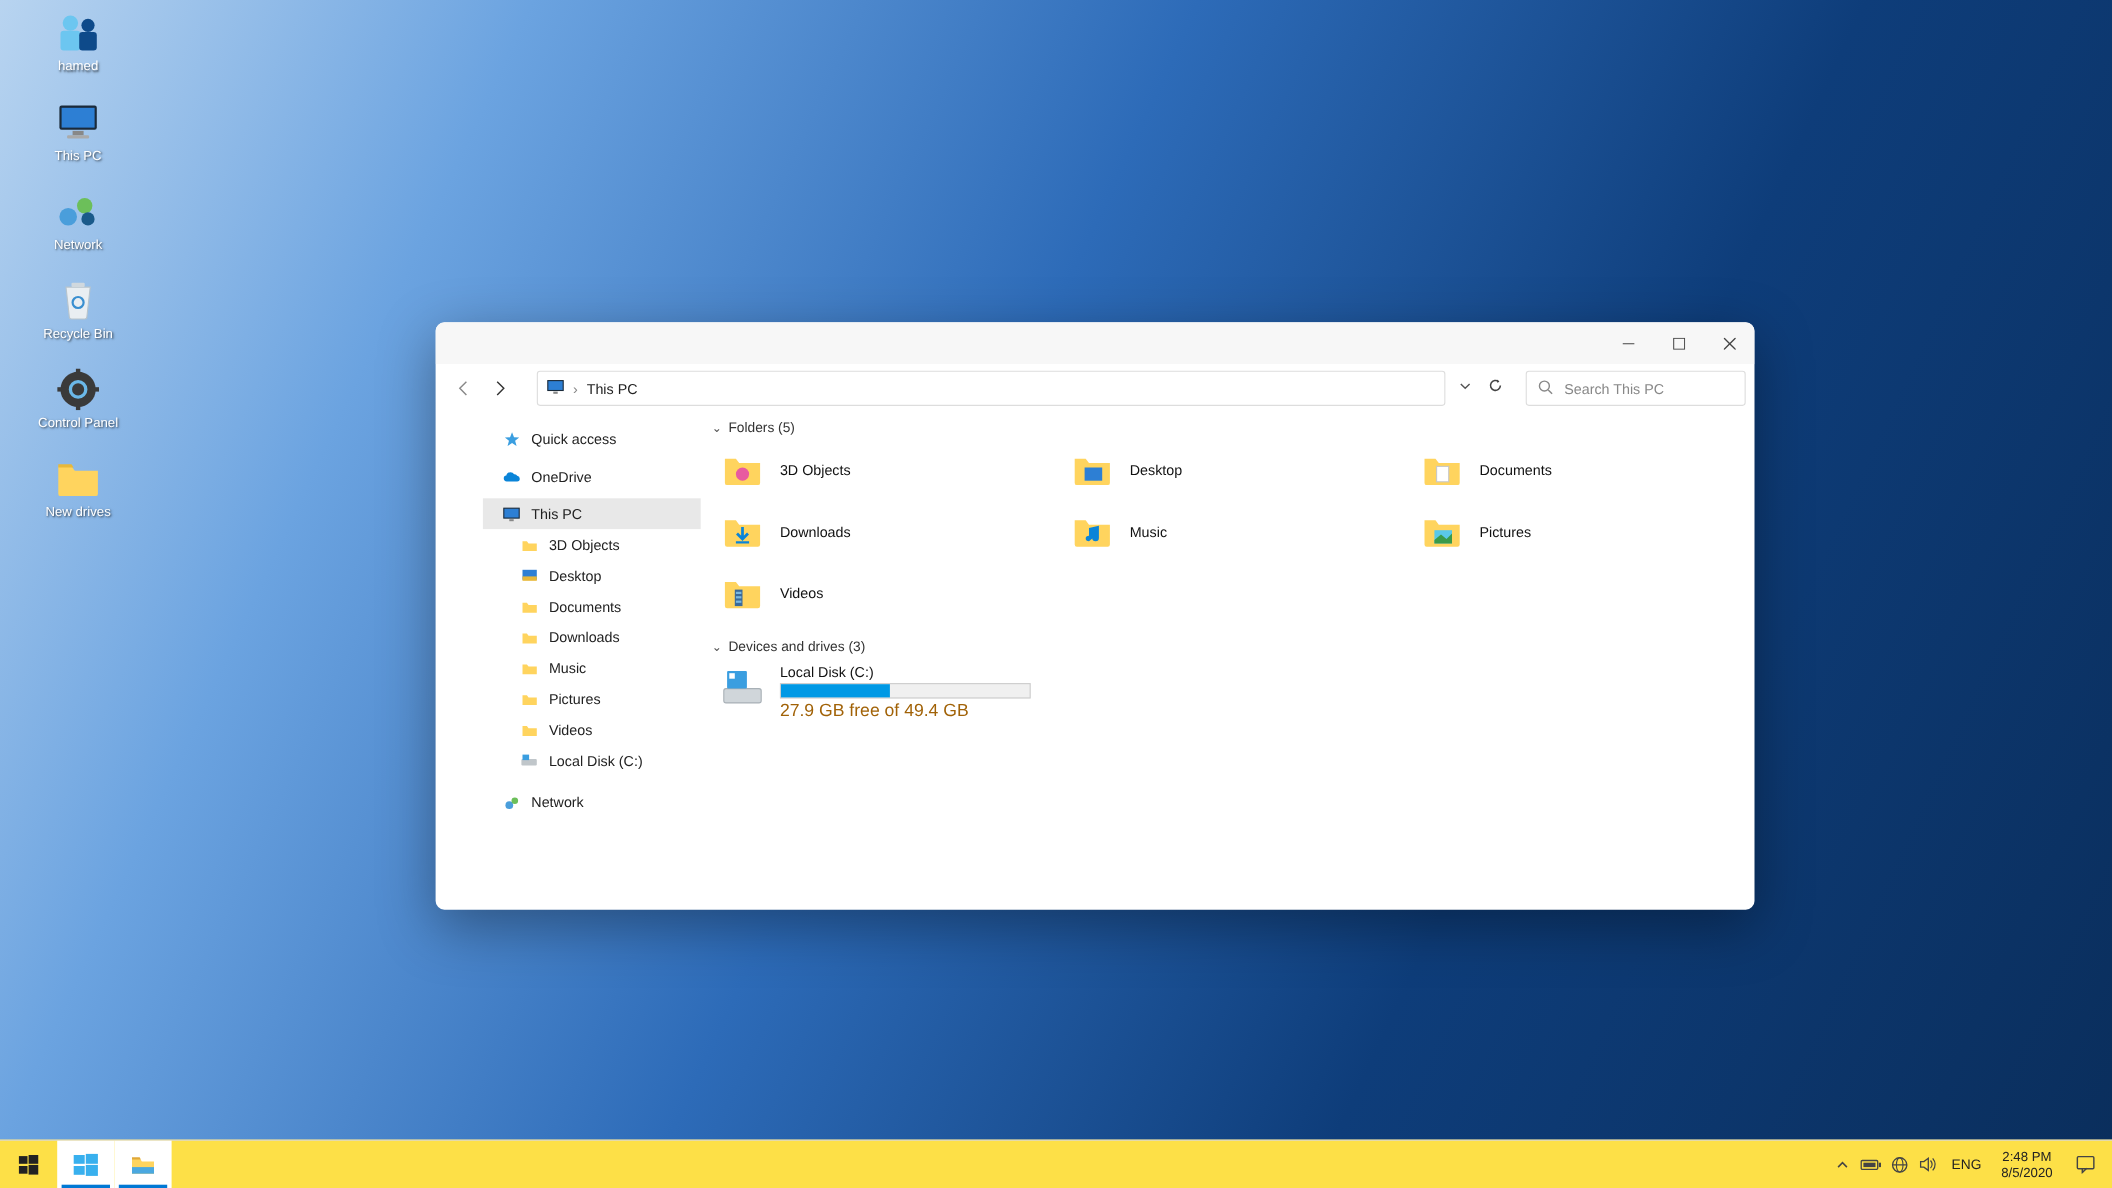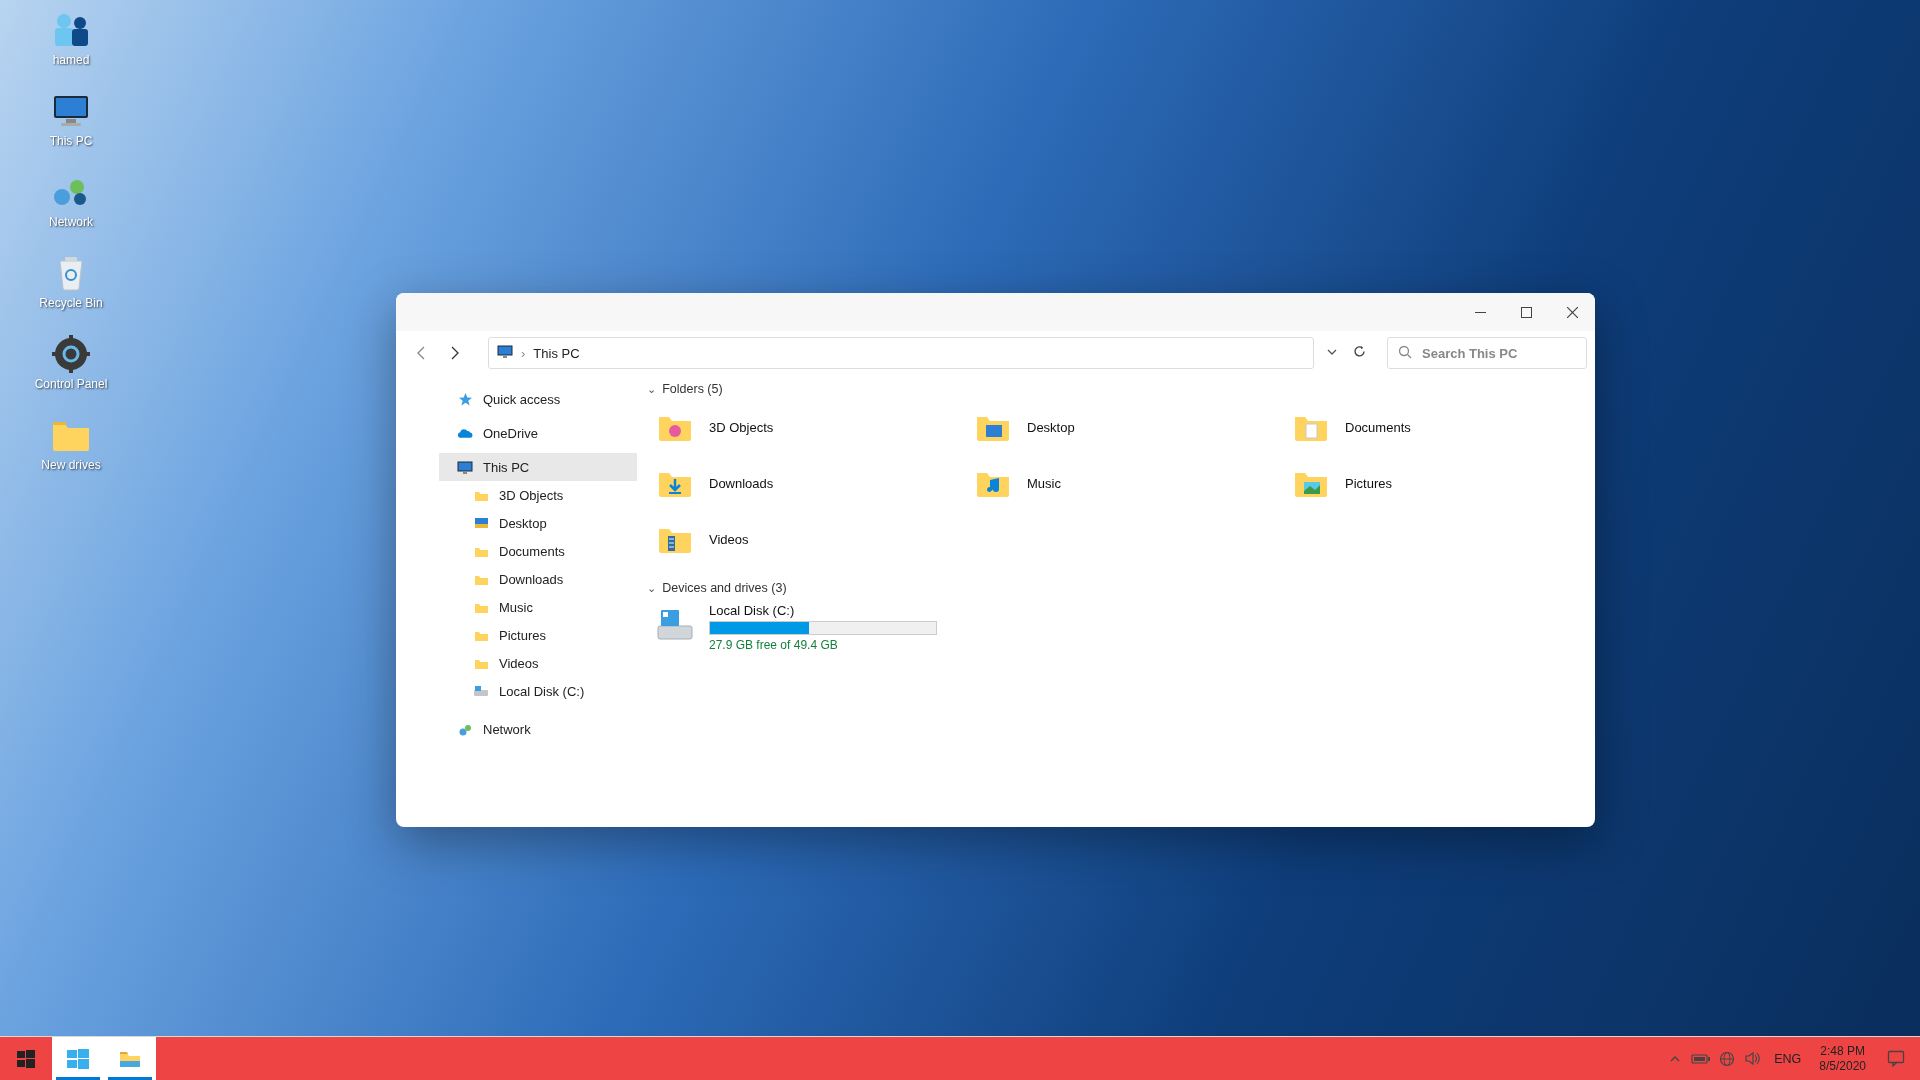--- a/index.html
+++ b/index.html
@@ -23,21 +23,21 @@
 }
 .fe-titlebar { height: 38px; background: #f7f7f7; display: flex; justify-content: flex-end; align-items: center; }
 .fe-titlebtn { width: 46px; height: 38px; display: flex; align-items: center; justify-content: center; cursor: pointer; color: #444; }
 
 .fe-addrbar { height: 44px; display: flex; align-items: center; padding: 0 8px 0 12px; gap: 4px; }
 .fe-navbtn { width: 28px; height: 28px; display: flex; align-items: center; justify-content: center; color: #888; cursor: pointer; }
 .fe-navbtn.fwd { color: #333; }
 .fe-addrbox { flex: 1; height: 32px; border: 1px solid #ddd; border-radius: 3px; display: flex; align-items: center; padding: 0 8px; margin-left: 16px; gap: 8px; font-size: 13px; color: #222; }
 .fe-addrbox .chev { color: #888; }
 .fe-addr-right { display: flex; align-items: center; gap: 14px; padding: 0 8px; color: #555; }
-.fe-search { width: 200px; height: 32px; border: 1px solid #ddd; border-radius: 3px; display: flex; align-items: center; padding: 0 10px; color: #888; font-size: 13px; gap: 10px; margin-left: 8px; font-weight: bold; }
+.fe-search { width: 200px; height: 32px; border: 1px solid #ddd; border-radius: 3px; display: flex; align-items: center; padding: 0 10px; color: #888; font-size: 13px; gap: 10px; margin-left: 8px; }
 
 .fe-body { flex: 1; display: flex; margin-left: 43px; }
 .fe-nav { width: 198px; padding: 10px 0; display: flex; flex-direction: column; font-size: 13px; color: #222; }
 .fe-nav-item { height: 28px; display: flex; align-items: center; padding: 0 18px; gap: 10px; cursor: pointer; }
 .fe-nav-item.child { padding-left: 34px; }
 .fe-nav-item.selected { background: #e8e8e8; }
 .fe-nav-item.section { margin-top: 4px; }
 .fe-nav-gap { height: 6px; }
 .nav-ico { width: 16px; height: 16px; display: flex; align-items: center; justify-content: center; }
 
@@ -47,27 +47,27 @@
 .fe-grid { display: grid; grid-template-columns: repeat(3, 1fr); gap: 10px 20px; padding-left: 12px; margin-bottom: 16px; }
 .fe-item { display: flex; align-items: center; gap: 14px; height: 46px; cursor: pointer; }
 .fe-item .big-ico { width: 40px; height: 38px; display: flex; align-items: center; justify-content: center; }
 .fe-item .name { font-size: 13px; color: #111; }
 .fe-drive { display: flex; align-items: flex-start; gap: 14px; cursor: pointer; width: 290px; }
 .fe-drive .drv-ico { width: 40px; height: 40px; display: flex; align-items: center; justify-content: center; }
 .fe-drive .drv-body { display: flex; flex-direction: column; gap: 3px; }
 .fe-drive .drv-name { font-size: 13px; color: #111; }
 .fe-drive .drv-bar { width: 228px; height: 14px; border: 1px solid #ccc; background: #f0f0f0; position: relative; }
 .fe-drive .drv-fill { position: absolute; left: 0; top: 0; bottom: 0; background: #0099e5; }
-.fe-drive .drv-sub { font-size: 12px; color: #15803d; }
+.fe-drive .drv-sub { font-size: 16px; color: #a16207; }
 .fe-drives-row { display: flex; gap: 50px; padding-left: 12px; }
 
 
 .taskbar {
   position: absolute; left: 0; bottom: 0; width: 100%; height: 44px;
-  background: #ef4444; display: flex; align-items: stretch; border-top: 1px solid #d8d8d8;
+  background: #fde047; display: flex; align-items: stretch; border-top: 1px solid #d8d8d8;
 }
 .tb-left { display: flex; }
 .tb-btn { width: 52px; display: flex; align-items: center; justify-content: center; cursor: pointer; position: relative; }
 .tb-btn.active::after { content: ""; position: absolute; bottom: 0; left: 4px; right: 4px; height: 3px; background: #0078d4; }
 .tb-btn.active { background: #ffffff; }
 .tb-right { margin-left: auto; display: flex; align-items: center; padding-right: 4px; }
 .tray-ico { width: 26px; display: flex; align-items: center; justify-content: center; color: #444; cursor: pointer; height: 100%; }
 .tray-lang { font-size: 12.5px; color: #222; padding: 0 8px; cursor: pointer; }
 .tray-clock { font-size: 12px; color: #222; text-align: center; line-height: 1.25; padding: 0 10px; cursor: pointer; }
 .tray-action { width: 40px; display: flex; align-items: center; justify-content: center; cursor: pointer; color: #444; }

